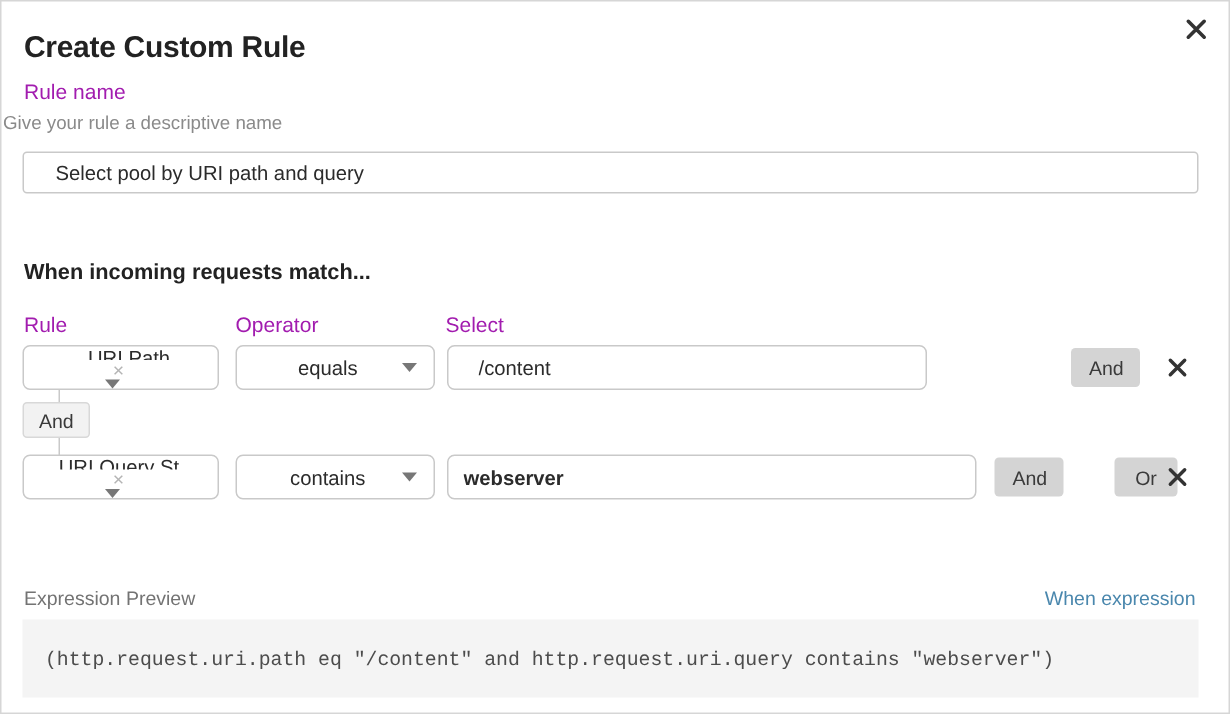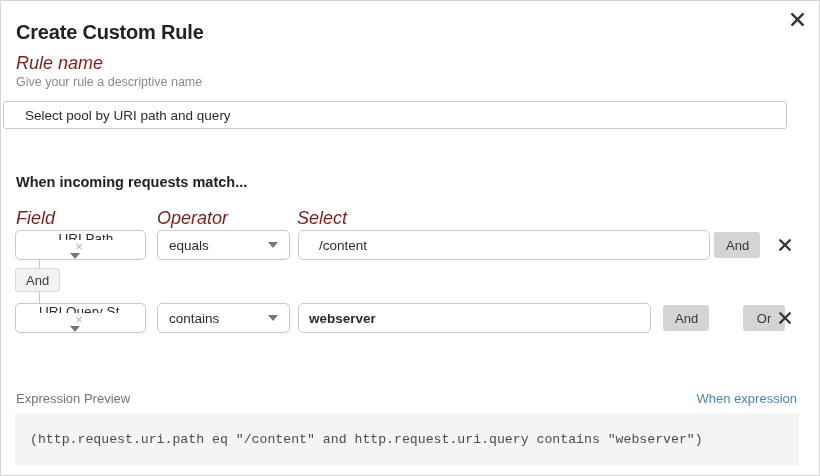--- a/index.html
+++ b/index.html
@@ -44,46 +44,45 @@
     cursor: pointer;
     background: transparent;
     border: none;
     padding: 0;
   }
   .close-btn svg { display: block; }
 
   
   .field-label {
     position: absolute;
-    font-size: 18px;
-    color: #7f1d1d;
-    font-style: italic;
+    font-size: 14px;
+    color: #a21caf;
   }
   .field-sublabel {
     position: absolute;
     font-size: 12.5px;
     color: #8a8a8a;
   }
   #rule-name-label { left: 15px; top: 52px; }
-  #rule-name-hint  { left: 15px; top: 74px; }
+  #rule-name-hint  { left: 1px; top: 74px; }
 
   .text-input {
     position: absolute;
     box-sizing: border-box;
     background: #ffffff;
     border: 1px solid #c9c9c9;
     border-radius: 3px;
     font-family: "Liberation Sans", sans-serif;
     font-size: 13.5px;
     color: #2b2b2b;
     padding: 0 10px;
     outline: none;
   }
   #rule-name-input {
-    left: 2px;
+    left: 14px;
     top: 100px;
     width: 784px;
     height: 28px;
     padding-left: 21px;
   }
 
   
   .section-heading {
     position: absolute;
     left: 15px;
@@ -133,36 +132,36 @@
   .sel-caret {
     flex: 0 0 auto;
     width: 0; height: 0;
     margin-right: 11px;
     border-left: 5px solid transparent;
     border-right: 5px solid transparent;
     border-top: 6px solid #777777;
   }
 
   .field-select    { left: 14px;  width: 131px; flex-direction: column; }
-  .operator-select { left: 156px; width: 133px; }
+  .operator-select { left: 156px; width: 133px; text-align: center; }
 
   .value-input {
     position: absolute;
     box-sizing: border-box;
     height: 30px;
     background: #ffffff;
     border: 1px solid #c9c9c9;
     border-radius: 5px;
     font-family: "Liberation Sans", sans-serif;
     font-size: 13.5px;
     color: #2b2b2b;
     padding: 0 10px;
     outline: none;
   }
-  #value-input-0 { left: 297px; width: 412px; padding-left: 20px; }
+  #value-input-0 { left: 297px; width: 320px; padding-left: 20px; }
   #value-input-1 { left: 297px; width: 353px; font-weight: bold; }
 
   .logic-btn {
     position: absolute;
     box-sizing: border-box;
     height: 26px;
     top: 2px;
     background: #d4d4d4;
     border: none;
     border-radius: 3px;
@@ -268,21 +267,21 @@
       <path d="M2.2 2.2 L12.8 12.8 M12.8 2.2 L2.2 12.8" stroke="#333333" stroke-width="2.4" stroke-linecap="round"></path>
     </svg>
   </button>
 
   <div class="field-label" id="rule-name-label">Rule name</div>
   <div class="field-sublabel" id="rule-name-hint">Give your rule a descriptive name</div>
   <input class="text-input" id="rule-name-input" type="text" value="Select pool by URI path and query" style="">
 
   <div class="section-heading">When incoming requests match...</div>
 
-  <div class="field-label" id="col-field">Field</div>
+  <div class="field-label" id="col-field">Rule</div>
   <div class="field-label" id="col-operator">Operator</div>
   <div class="field-label" id="col-value">Select</div>
 
   <div class="cond-row" id="row-0">
     <div class="select-box field-select">
       <span class="sel-text">URI Path</span>
       <span class="sel-clear">×</span>
       <span class="sel-caret"></span>
     </div>
     <div class="select-box operator-select">

